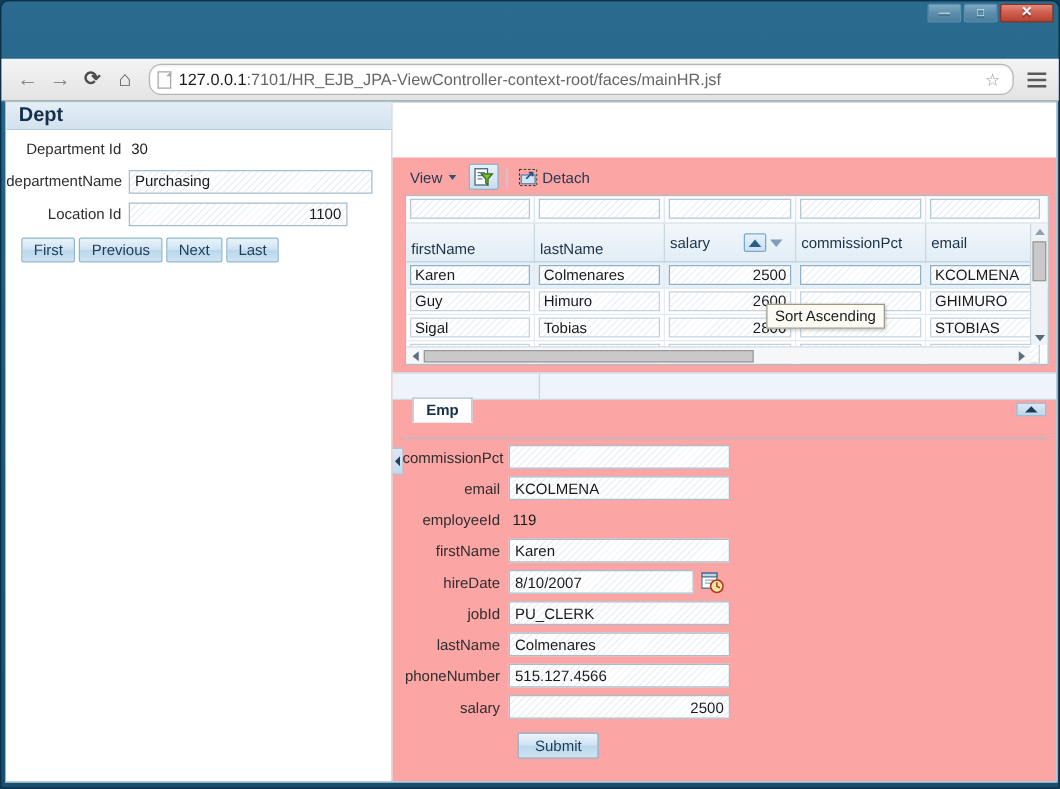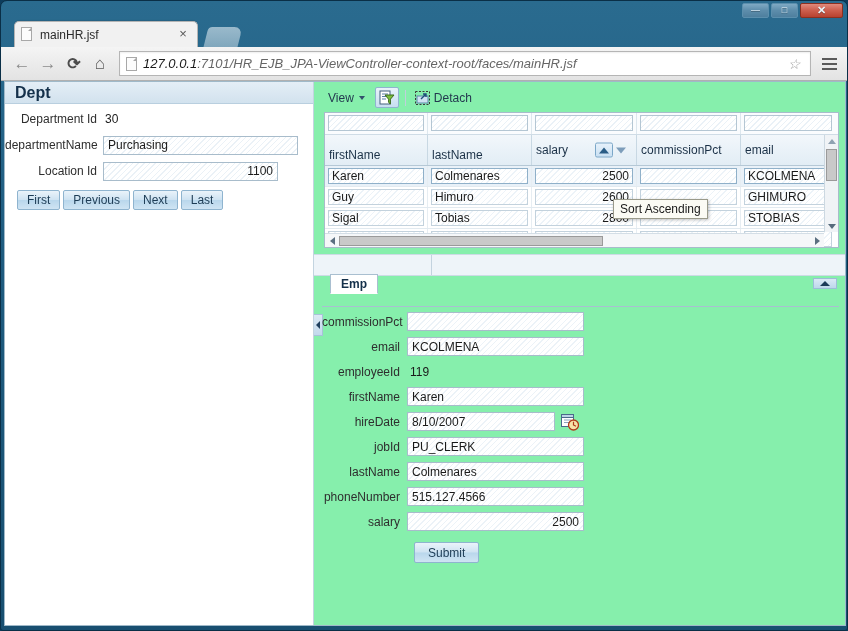--- a/index.html
+++ b/index.html
@@ -97,24 +97,23 @@
   }
   .navicon {
     width: 26px; height: 26px; flex: none;
     display: flex; align-items: center; justify-content: center;
     color: #8b8b8b; font-size: 17px; line-height: 1;
   }
   .navicon.enabled { color: #5a5a5a; }
   #reload { font-size: 16px; font-weight: bold; color: #4c4c4c; }
   #omnibox {
     flex: 1 1 auto; height: 25px; margin: 0 6px;
-    background: #fff; border: 1px solid #b5b5b5; border-radius: 0;
+    background: #fff; border: 1px solid #b5b5b5; border-radius: 10px;
     display: flex; align-items: center; padding: 0 6px;
     box-shadow: inset 0 1px 2px rgba(0,0,0,.07);
-    font-style: italic;
   }
   #omnibox .fav { margin-right: 6px; flex:none; width:11px; height:14px; }
   #url { font-size: 13px; color: #666; white-space: nowrap; overflow: hidden; flex: 1 1 auto; }
   #url b { color: #1a1a1a; font-weight: normal; }
   #star { width: 20px; flex:none; text-align:center; color:#9a9a9a; font-size: 14px; }
   #menu-btn {
     width: 24px; height: 26px; flex:none;
     display:flex; flex-direction:column; justify-content:center; align-items:center; gap:3px;
   }
   #menu-btn i { display:block; width: 15px; height: 2px; background: #5a5a5a; }
@@ -159,21 +158,21 @@
   #btnrow { display: flex; gap: 3px; padding: 8px 0 0 12px; }
   .navbtn {
     height: 20px; padding: 0 9px;
     background: linear-gradient(to bottom, #eaf3fa 0%, #cfe3f2 48%, #b9d7ec 52%, #cfe4f3 100%);
     border: 1px solid #8fb4cf; border-radius: 2px;
     font-size: 12px; color: #1d3c55;
     display: flex; align-items: center;
   }
 
   
-  #content { flex: 1 1 auto; position: relative; background: #86efac; }
+  #content { flex: 1 1 auto; position: relative; background: #fca5a5; margin-top: 44px; }
 
   #splitter-arrow {
     position: absolute; left: 0; top: 232px;
     width: 9px; height: 22px;
     background: linear-gradient(to bottom,#dce9f4,#c2d9ec);
     border: 1px solid #a7c2d8; border-left: none;
     display:flex; align-items:center; justify-content:center;
   }
   #splitter-arrow .tri {
     width:0;height:0;border-style:solid;border-width:4px 4px 4px 0;
@@ -339,30 +338,20 @@
         </div>
       <div class="winbtn">
           <span>□</span>
         </div>
       <div class="winbtn close">
           <span>✕</span>
         </div>
     </div>
   </div>
 
-  <div id="tabstrip">
-    <div id="tab-active">
-      <span class="fav">
-          <span class="page-glyph"></span>
-        </span>
-      <span id="tab-title">mainHR.jsf</span>
-      <span id="tab-close">×</span>
-    </div>
-    <div id="tab-new"></div>
-  </div>
 
   <div id="navbar">
     <div class="navicon">←</div>
     <div class="navicon">→</div>
     <div class="navicon enabled" id="reload">⟳</div>
     <div class="navicon enabled">⌂</div>
     <div id="omnibox">
       <span class="fav">
           <span class="page-glyph"></span>
         </span>

